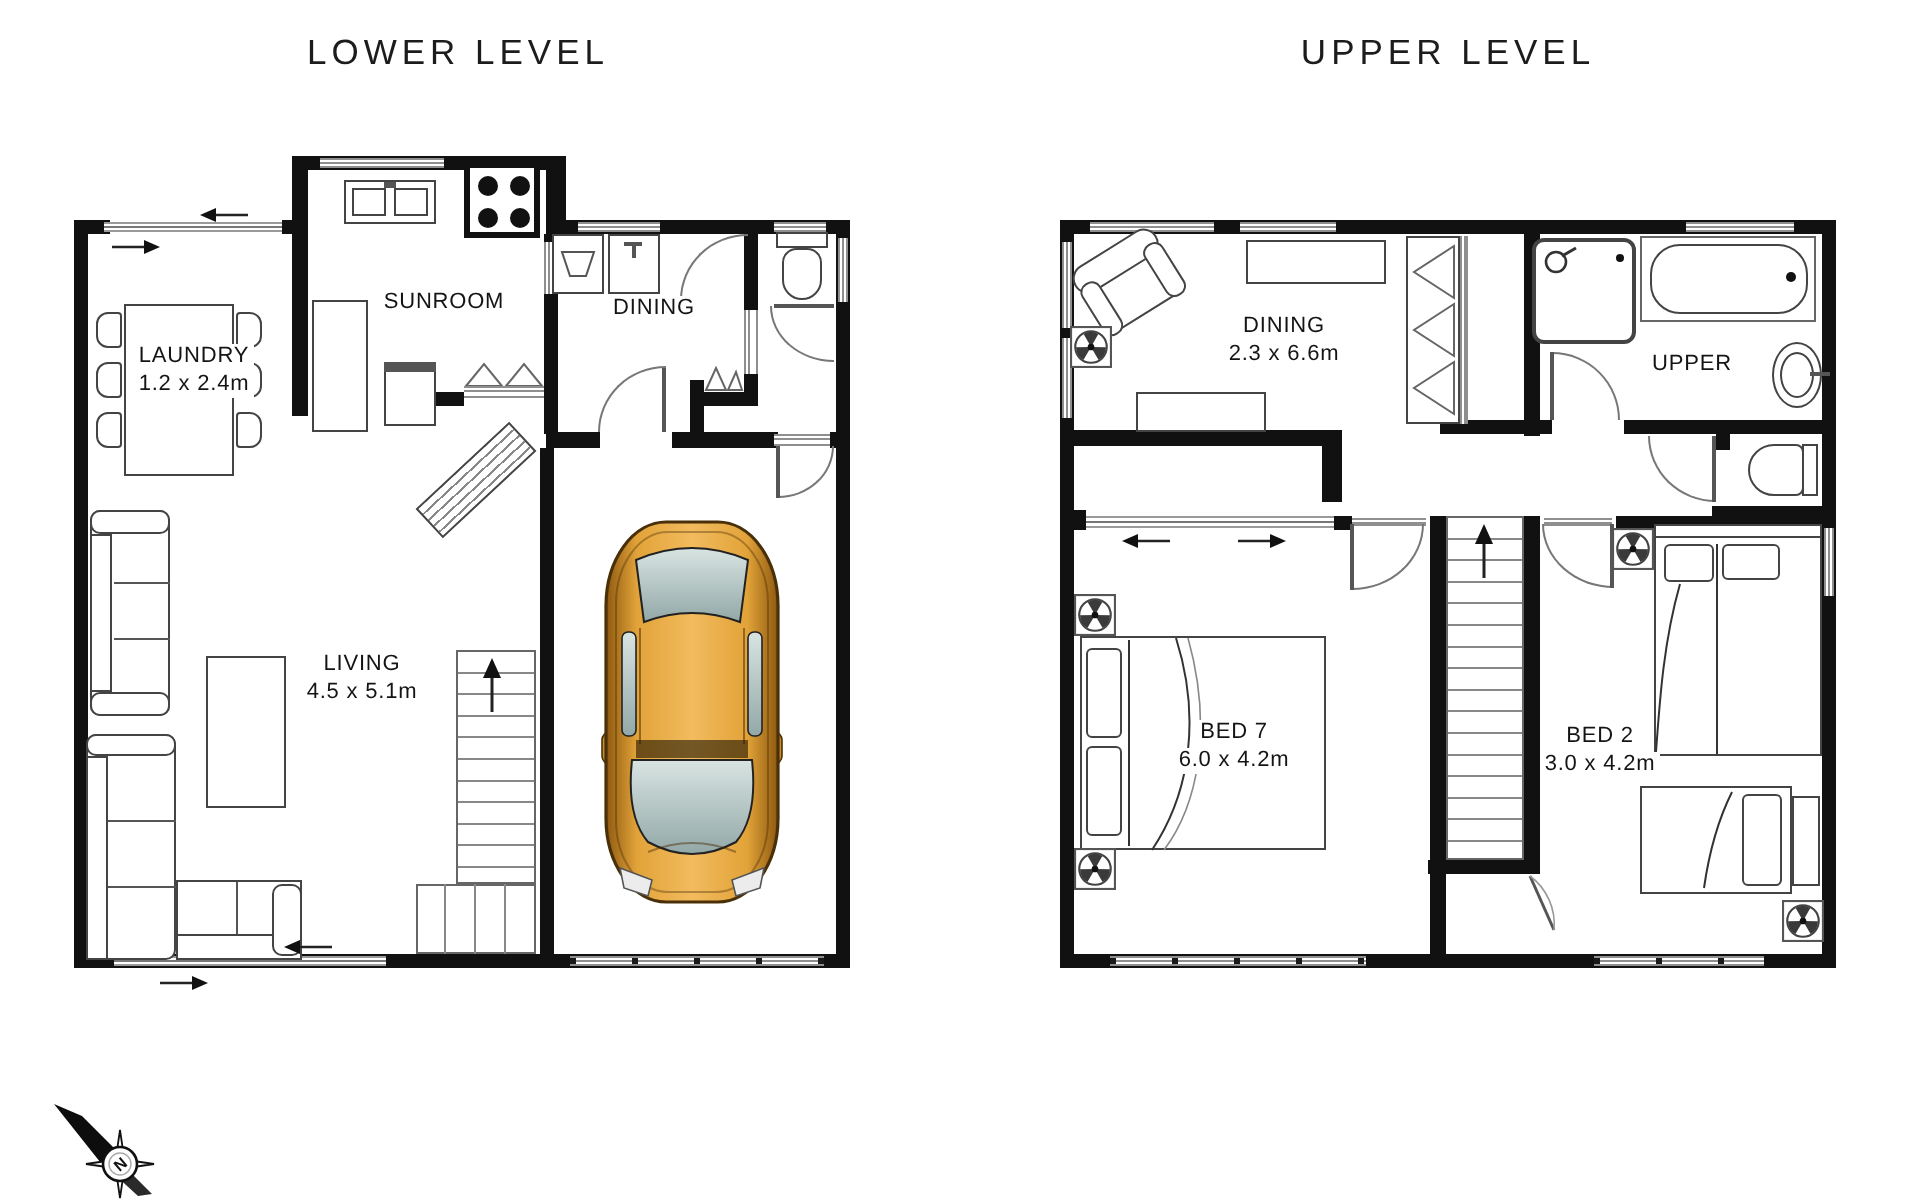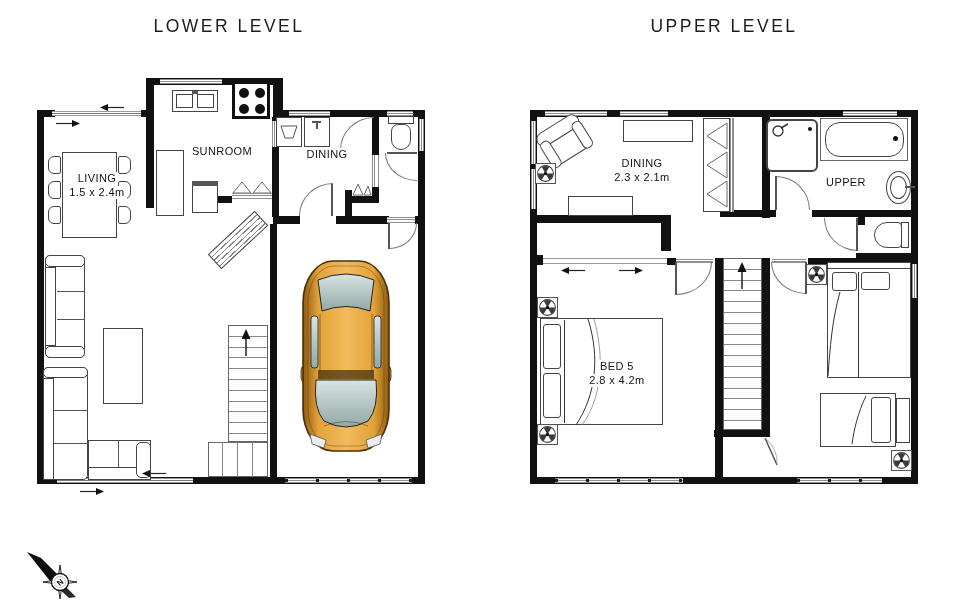--- a/index.html
+++ b/index.html
@@ -197,28 +197,32 @@
     <svg class="abs" style="left:141px;top:469px" width="26" height="9" viewBox="0 0 26 9">
         <line x1="25" y1="4.5" x2="8" y2="4.5" stroke="#222" stroke-width="1.2"></line>
         <polygon points="1,4.5 9,1 9,8" fill="#111"></polygon>
       </svg>
     <svg class="abs" style="left:79px;top:487px" width="26" height="9" viewBox="0 0 26 9">
         <line x1="1" y1="4.5" x2="18" y2="4.5" stroke="#222" stroke-width="1.2"></line>
         <polygon points="25,4.5 17,1 17,8" fill="#111"></polygon>
       </svg>
 
     <div class="lbl" style="left:47px;top:172px">
-      <div>LIVING</div>
-      <div>1.5 x 2.4m</div>
+      <div>LAUNDRY</div>
+      <div>1.2 x 2.4m</div>
     </div>
     <div class="lbl" style="left:172px;top:145px">
       <div>SUNROOM</div>
     </div>
     <div class="lbl" style="left:277px;top:148px">
       <div>DINING</div>
+    </div>
+    <div class="lbl" style="left:131px;top:326px">
+      <div>LIVING</div>
+      <div>4.5 x 5.1m</div>
     </div>
   </div>
 
   <div class="abs" style="left:0;top:0;width:960px;height:600px">
 
     <div class="w" style="left:530px;top:110px;width:7px;height:374px"></div>
     <div class="winv" style="left:531px;top:121px;width:5px;height:43px"></div>
     <div class="winv" style="left:531px;top:169px;width:5px;height:40px"></div>
     <div class="w" style="left:530px;top:110px;width:388px;height:7px"></div>
     <div class="winh" style="left:545px;top:111px;width:62px;height:5px"></div>
@@ -376,28 +380,32 @@
         <line x1="25" y1="4.5" x2="8" y2="4.5" stroke="#222" stroke-width="1.2"></line>
         <polygon points="1,4.5 9,1 9,8" fill="#111"></polygon>
       </svg>
     <svg class="abs" style="left:618px;top:266px" width="26" height="9" viewBox="0 0 26 9">
         <line x1="1" y1="4.5" x2="18" y2="4.5" stroke="#222" stroke-width="1.2"></line>
         <polygon points="25,4.5 17,1 17,8" fill="#111"></polygon>
       </svg>
 
     <div class="lbl" style="left:592px;top:157px">
       <div>DINING</div>
-      <div>2.3 x 2.1m</div>
+      <div>2.3 x 6.6m</div>
     </div>
     <div class="lbl" style="left:796px;top:176px">
       <div>UPPER</div>
     </div>
     <div class="lbl" style="left:567px;top:360px">
-      <div>BED 5</div>
-      <div>2.8 x 4.2m</div>
+      <div>BED 7</div>
+      <div>6.0 x 4.2m</div>
+    </div>
+    <div class="lbl" style="left:750px;top:362px">
+      <div>BED 2</div>
+      <div>3.0 x 4.2m</div>
     </div>
   </div>
 
   <svg class="abs" style="left:24px;top:550px" width="66" height="54" viewBox="0 0 66 54">
     <polygon points="3,2 17,8 38,29 30,36" fill="#0d0d0d"></polygon>
     <polygon points="36,31 52,47 45,48 33,37" fill="#2a2a2a"></polygon>
     <polygon points="36,15 38.5,32 36,49 33.5,32" fill="#fff" stroke="#111" stroke-width="0.9"></polygon>
     <polygon points="19,32 36,34.5 53,32 36,29.5" fill="#fff" stroke="#111" stroke-width="0.9"></polygon>
     <circle cx="36" cy="32" r="8.5" fill="#fff" stroke="#111" stroke-width="1.3"></circle>
     <circle cx="36" cy="32" r="5.5" fill="none" stroke="#aaa" stroke-width="0.7"></circle>

